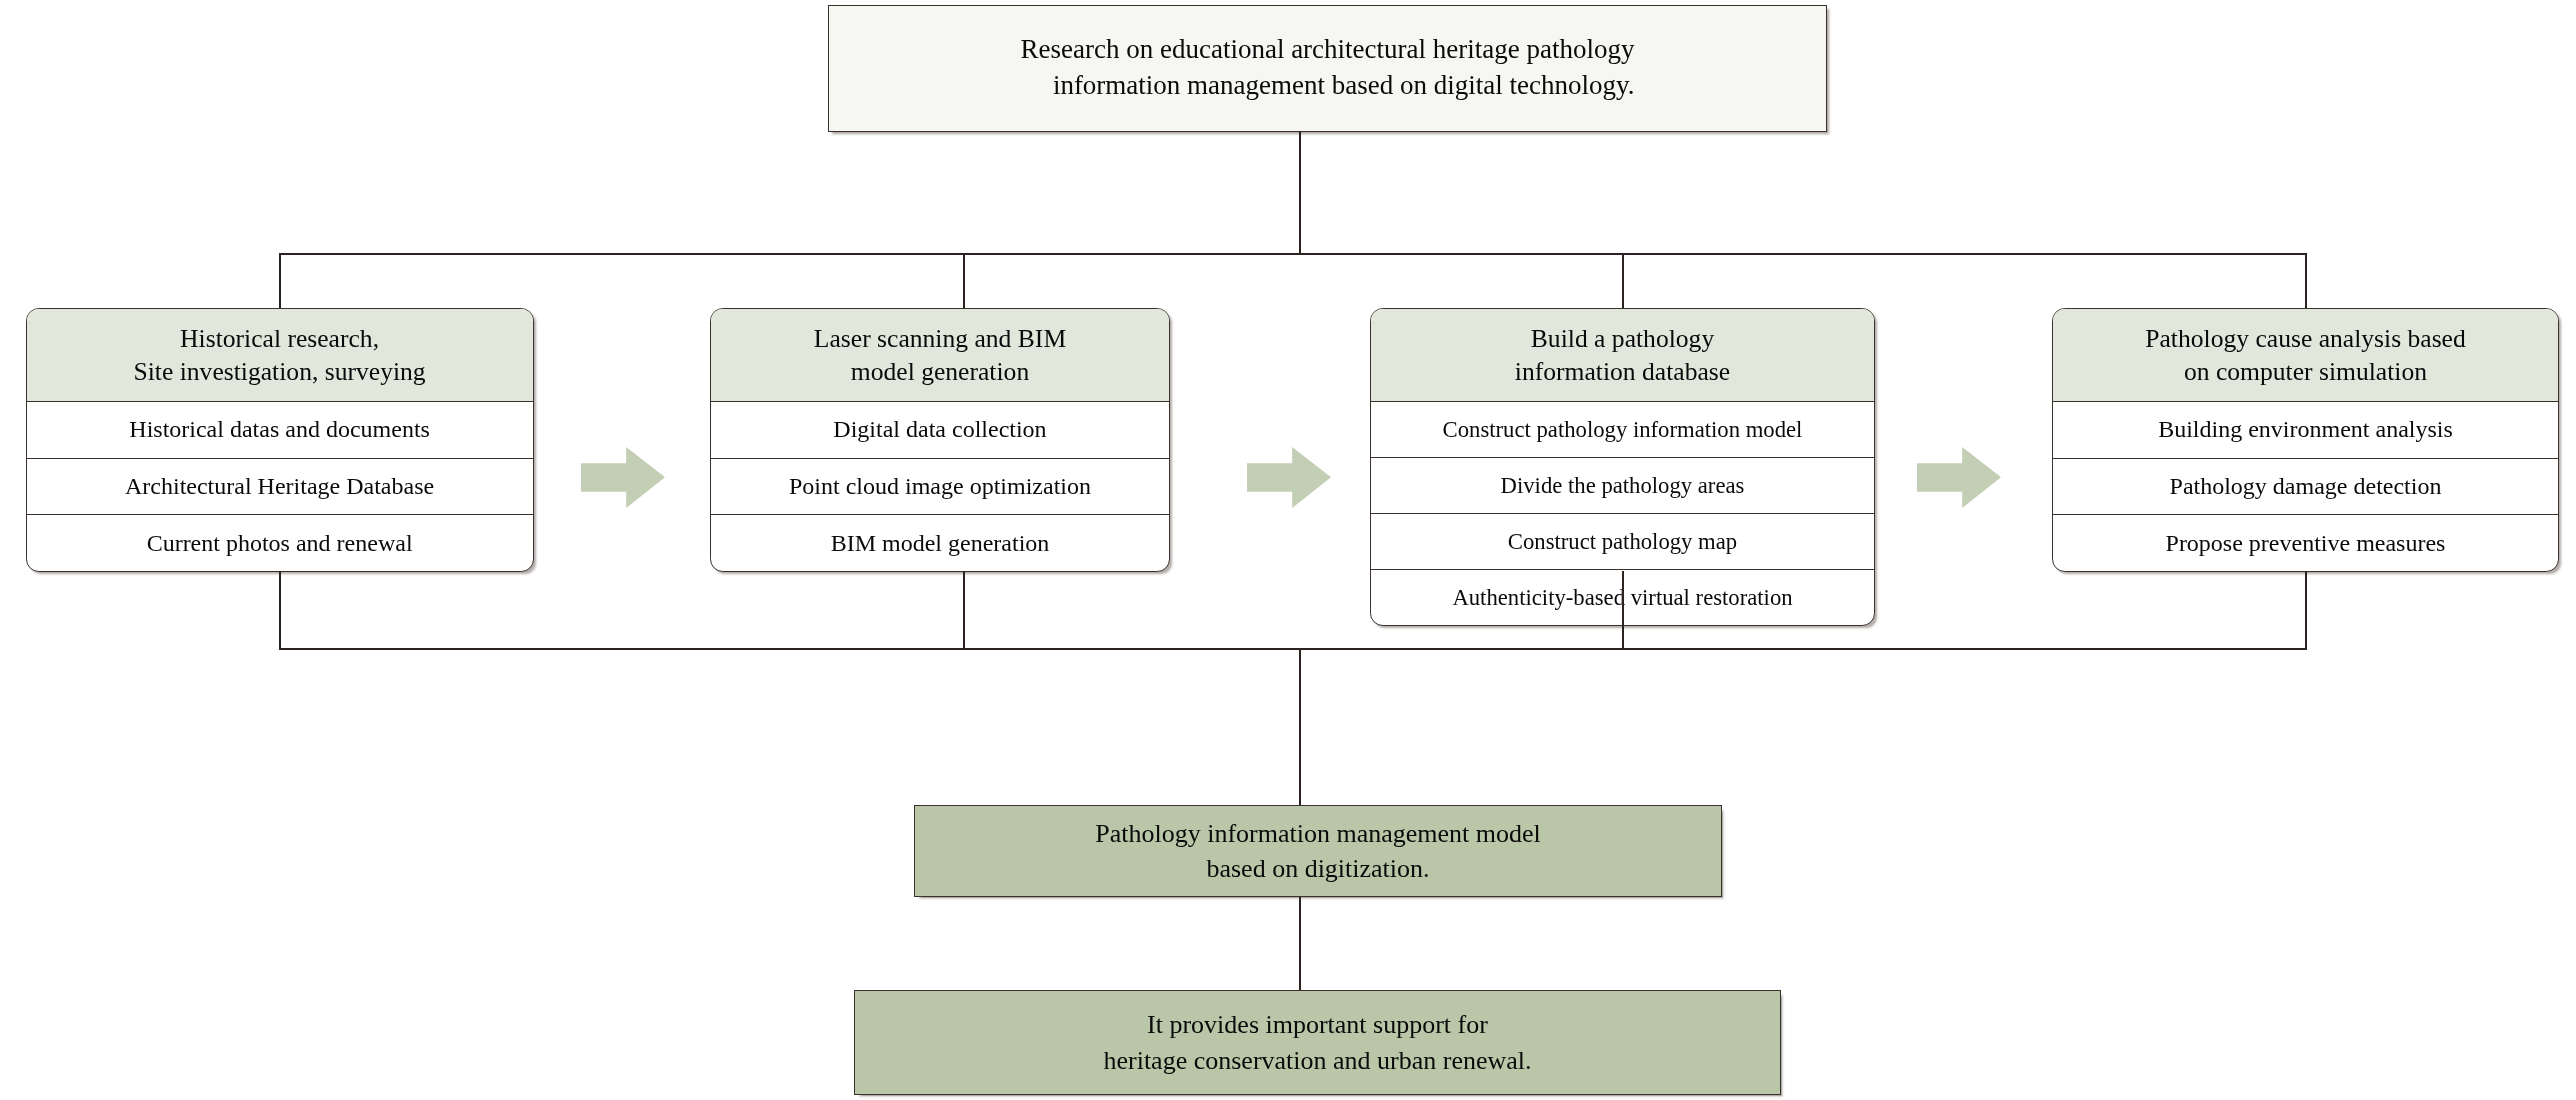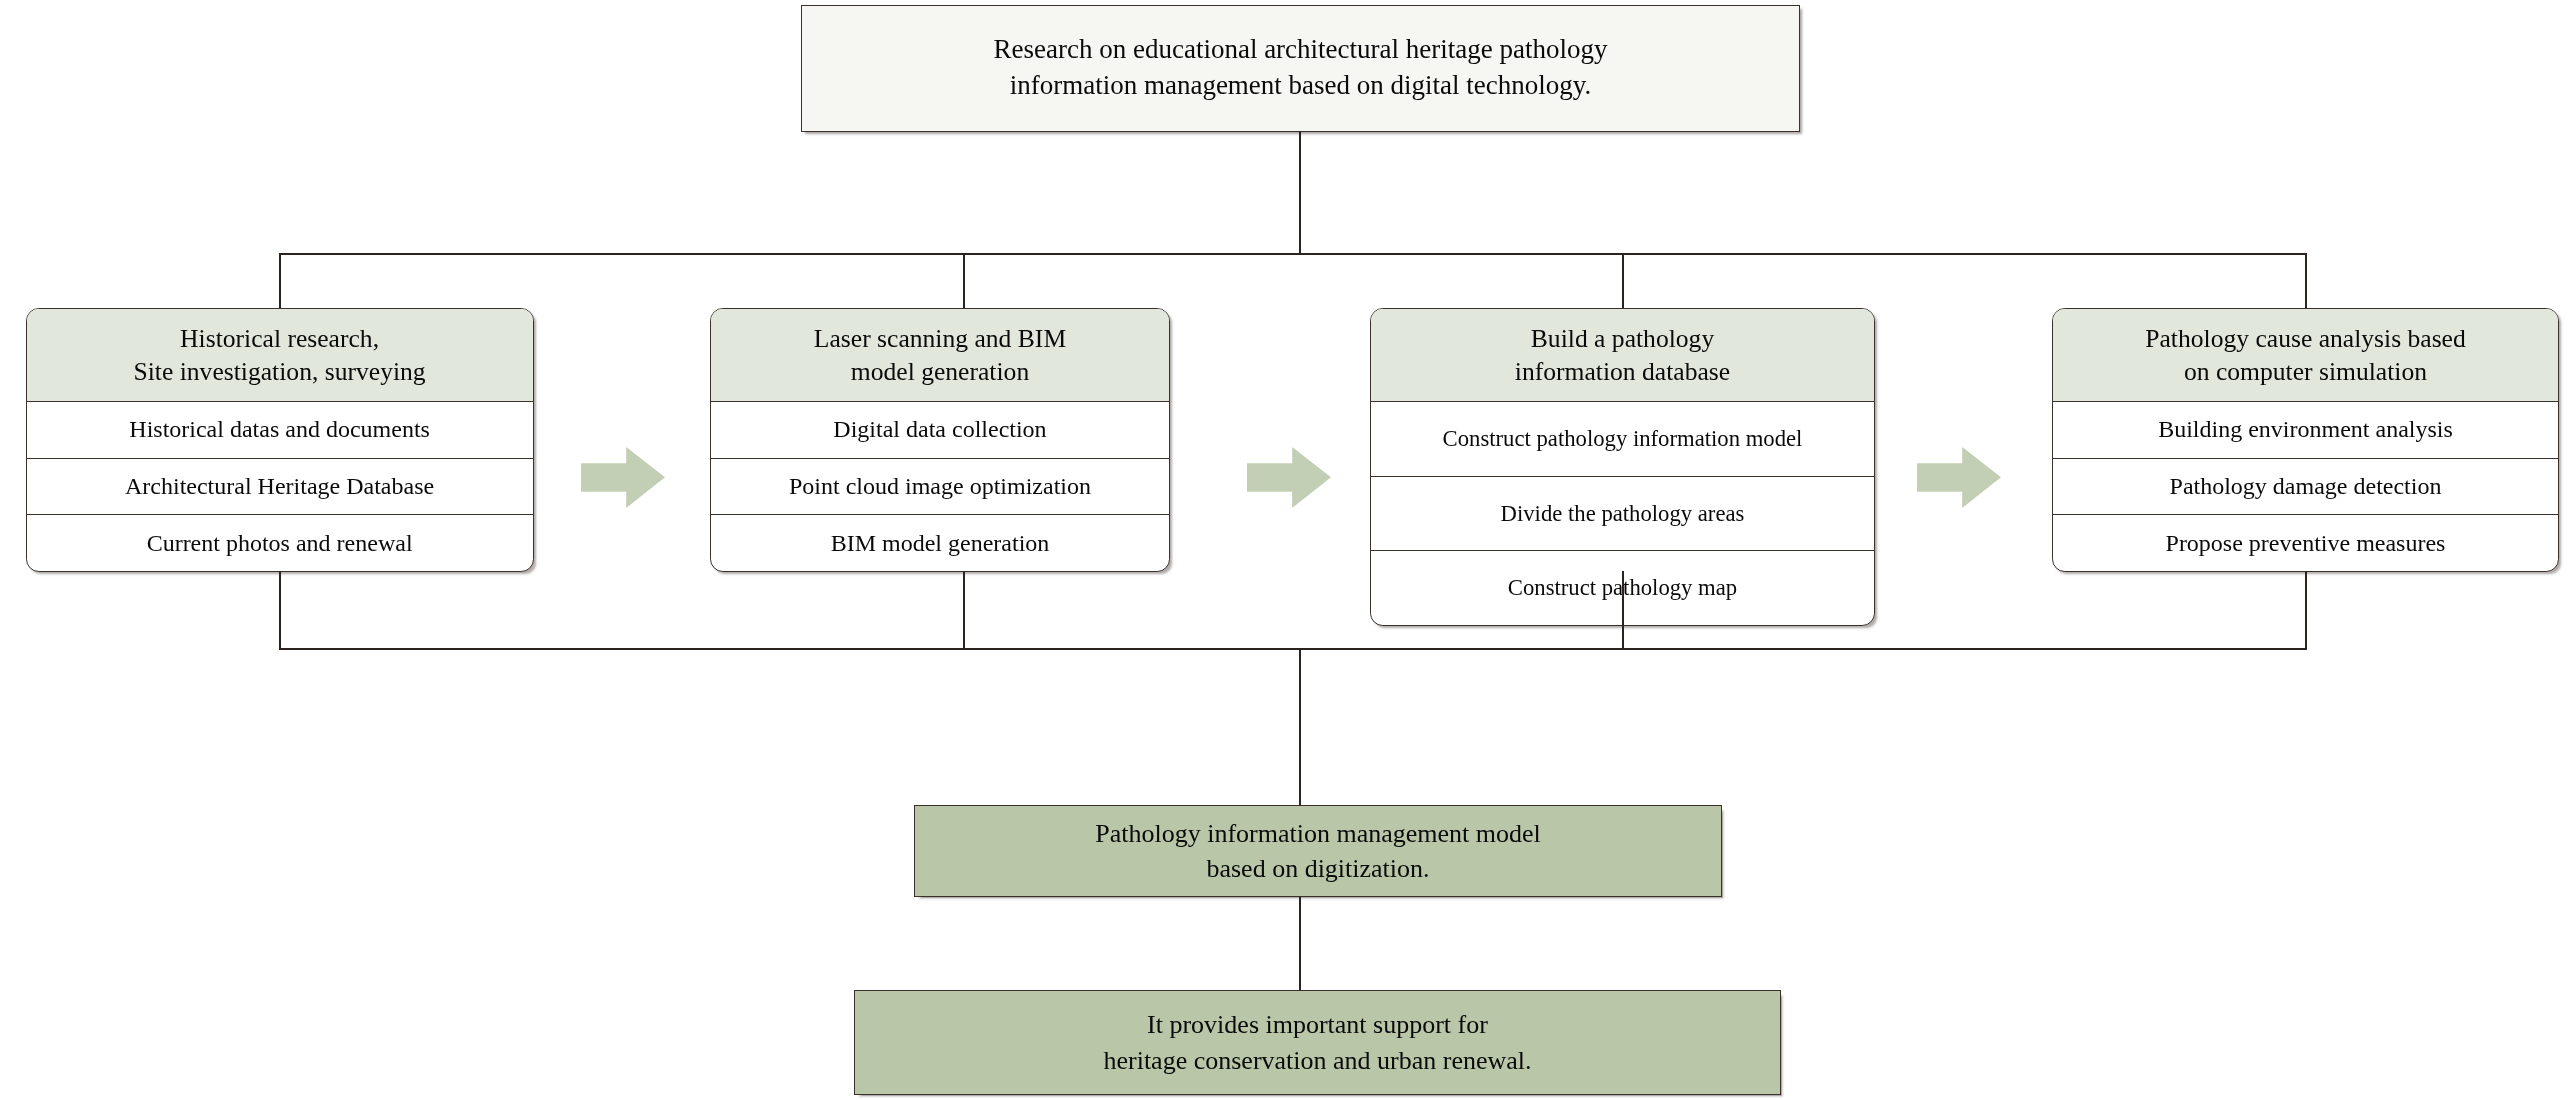--- a/index.html
+++ b/index.html
@@ -12,23 +12,24 @@
   
   .hline.bus{height:2.3px;box-shadow:0 2.3px 1.2px -1.2px rgba(90,80,75,.55);}
 
   
   .title-box{
     position:absolute;
     box-sizing:border-box;
     background:#f6f6f3;
     border:1.7px solid #3a312c;
     box-shadow:2.9px 2.9px 2.3px -1.2px rgba(100,90,85,.55);
-    display:flex;align-items:center;justify-content:center;text-align:center;
+    display:flex;align-items:center;justify-content:center;text-align:right;
     font-size:27px;line-height:1.32;color:#0a0a0a;
     padding:17px 14px;
+    margin-left:27px;
   }
 
   
   .phase{
     position:absolute;
     box-sizing:border-box;
     border:1.7px solid #3a312c;
     border-radius:12.8px;
     background:#ffffff;
     overflow:hidden;
@@ -136,20 +137,21 @@
     <div class="phase-head" style="height:93px;">
       <div>
         <div>Build a pathology</div>
         <div>information database</div>
       </div>
     </div>
     <div class="phase-rows">
       <div class="phase-row">Construct pathology information model</div>
       <div class="phase-row">Divide the pathology areas</div>
       <div class="phase-row">Construct pathology map</div>
+      <div class="phase-row">Authenticity-based virtual restoration</div>
     </div>
   </div>
 
   <div class="arrow" style="left:1917px;top:447px;width:84px;height:61px;">
     <svg width="84" height="61" viewBox="0 0 145 105" aria-hidden="true">
       <polygon points="0,28 78,28 78,0 145,52 78,105 78,77 0,77" fill="#c3cfb4"></polygon>
     </svg>
   </div>
 
   <div class="phase" style="left:2052px;top:308px;width:507px;height:264px;">

